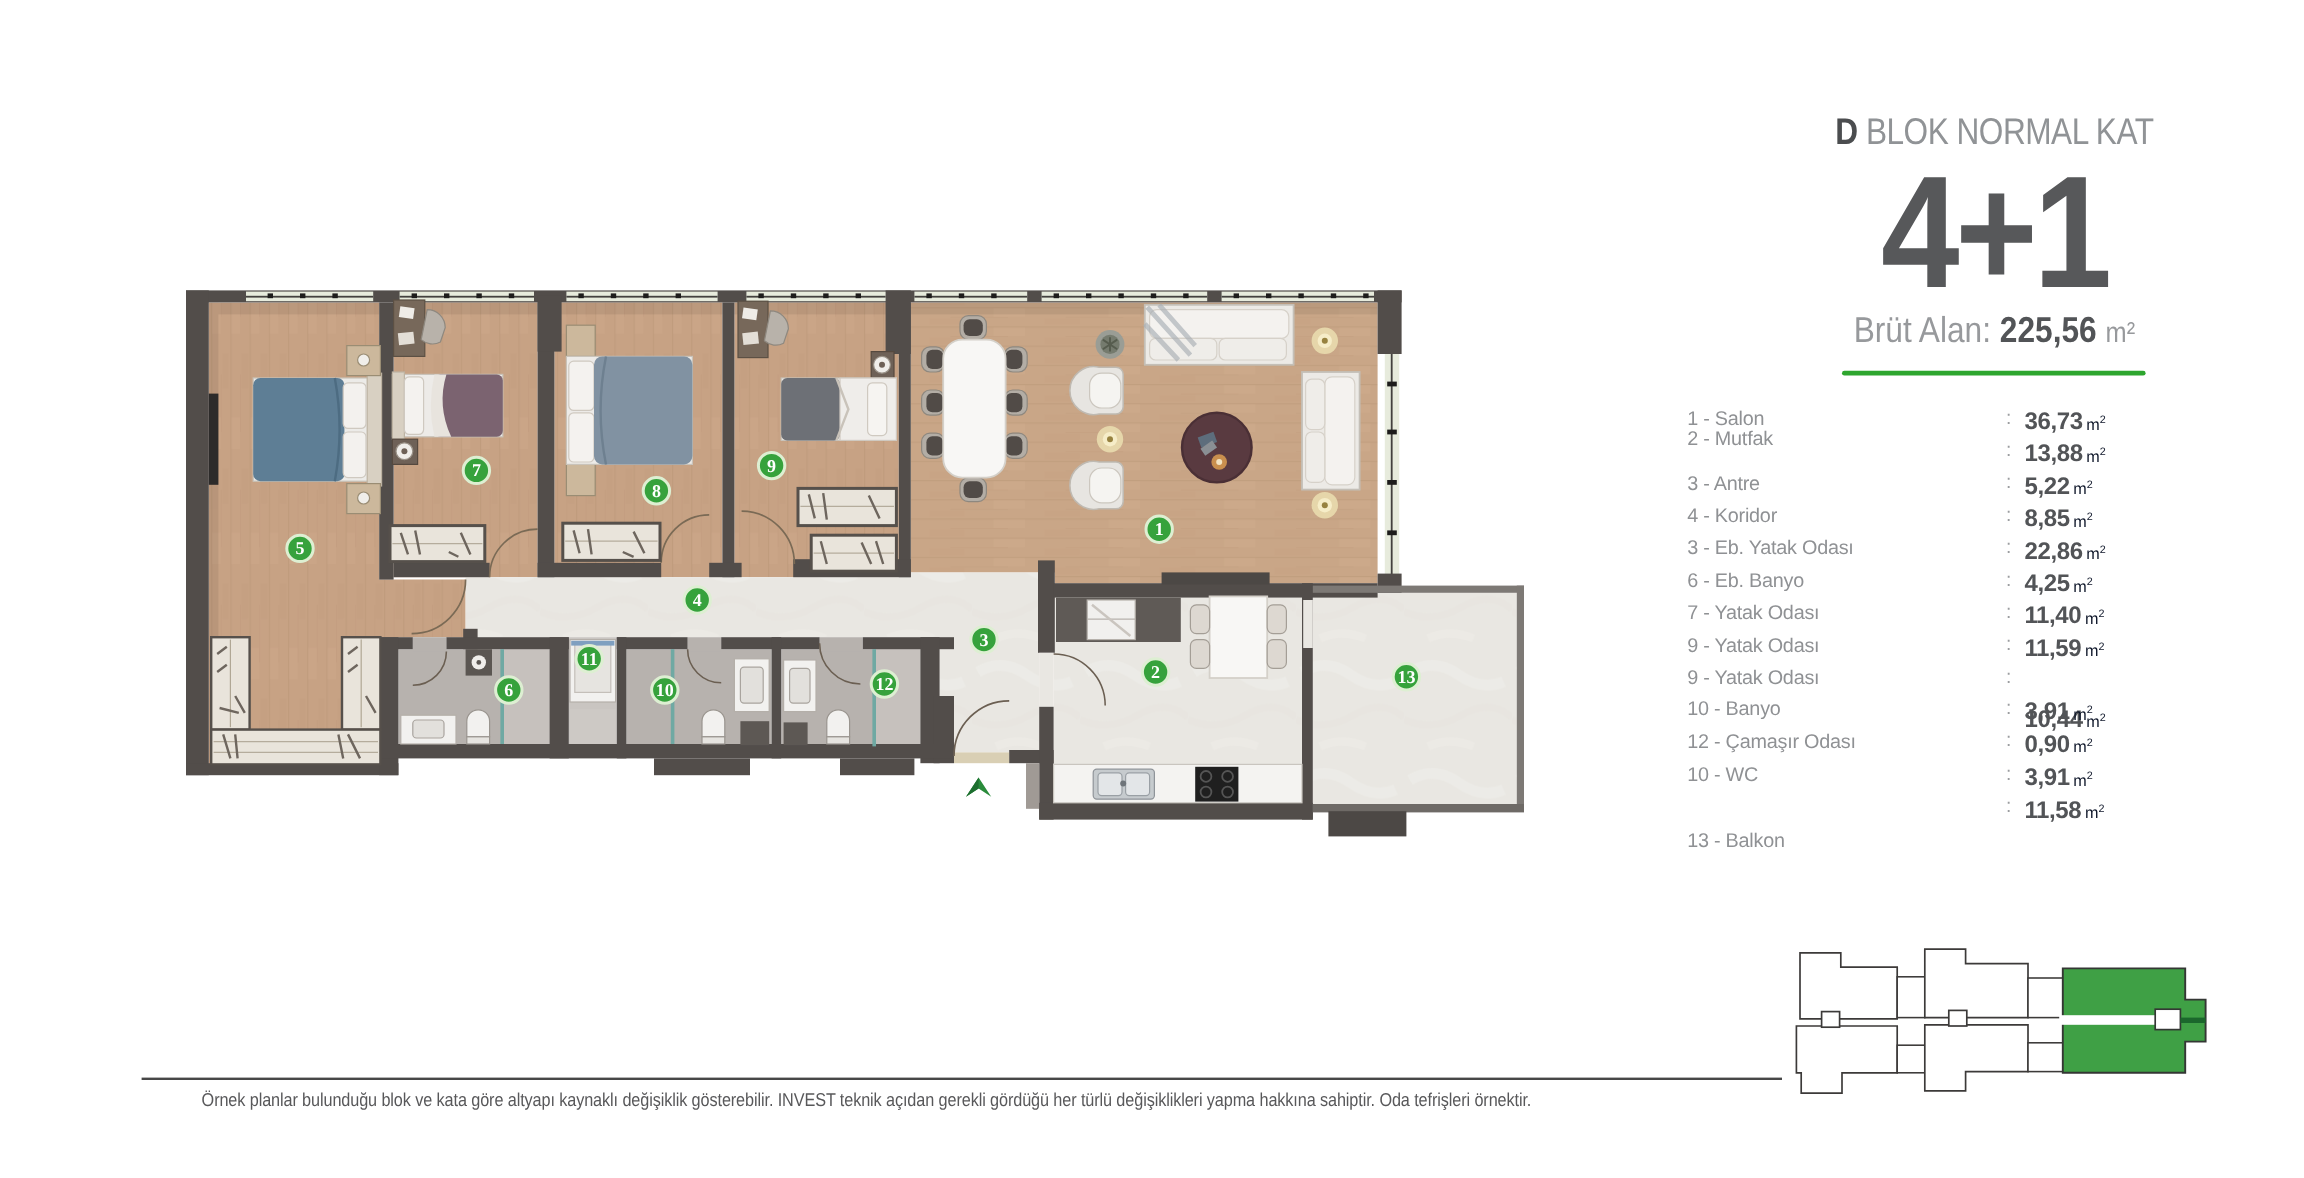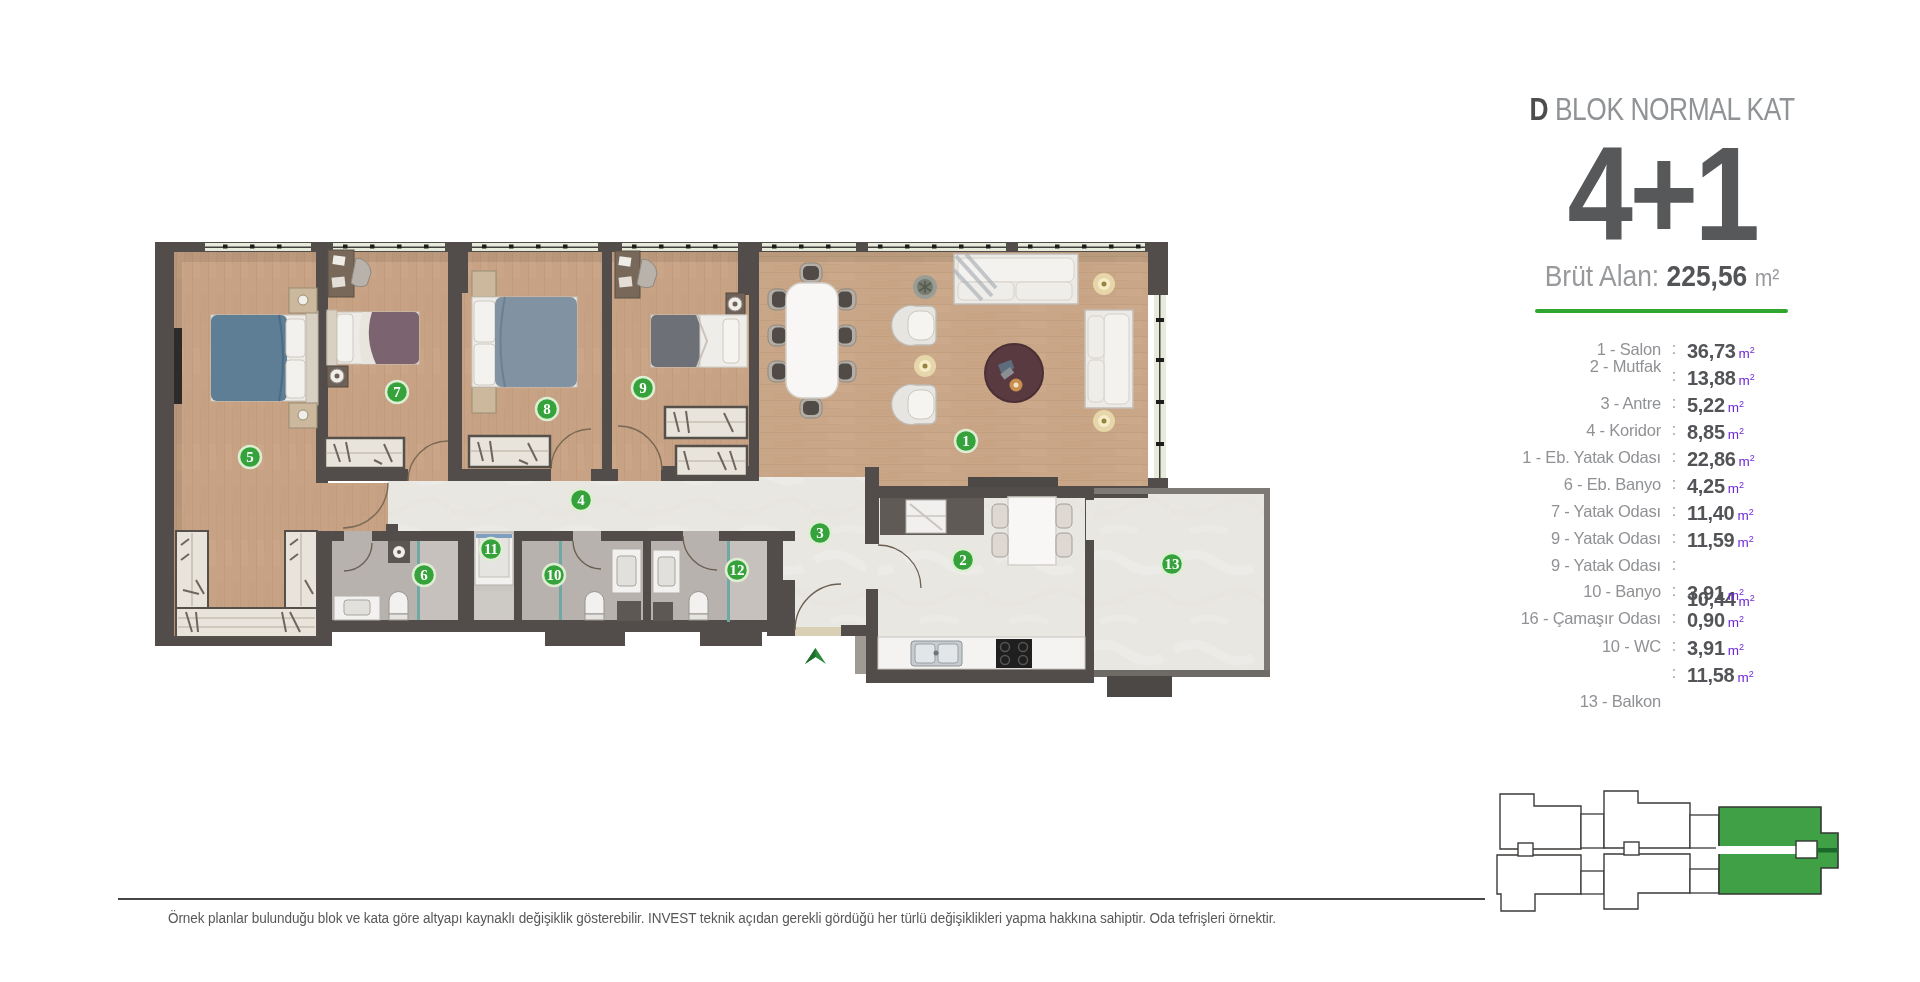--- a/index.html
+++ b/index.html
@@ -8,25 +8,25 @@
 #title{left:1452px;top:92px;width:420px;text-align:center;font-size:31px;color:#909396;
   letter-spacing:-0.5px;white-space:nowrap;transform:scaleX(.85);}
 #title b{color:#4b4d4f;font-weight:bold;}
 #big{left:1452px;top:128px;width:420px;text-align:center;font-size:133px;font-weight:bold;
   color:#57585a;letter-spacing:-4px;white-space:nowrap;transform:scaleX(.885);line-height:1;}
 #brut{left:1452px;top:259px;width:420px;text-align:center;font-size:30px;color:#97999c;
   white-space:nowrap;transform:scaleX(.88);}
 #brut b{color:#525457;}
 #brut .m{font-size:24px;}
 #gline{left:1535px;top:309px;width:253px;height:4px;background:#2ea62f;border-radius:2px;}
-.ln{position:absolute;left:1406px;width:255px;text-align:right;font-size:16.5px;color:#8f9194;
+.ln{position:absolute;left:1406px;width:255px;text-align:left;font-size:16.5px;color:#8f9194;
   line-height:26px;white-space:nowrap;letter-spacing:-0.2px;}
 .lc{position:absolute;left:1667px;width:14px;text-align:center;font-size:16px;color:#9b9da0;line-height:26px;}
 .lv{position:absolute;left:1687px;font-size:20px;font-weight:bold;color:#525457;line-height:26px;white-space:nowrap;letter-spacing:-0.3px;}
-.lv .m2{font-size:13.5px;font-weight:normal;color:#6d28d9;margin-left:3px;letter-spacing:0;}
+.lv .m2{font-size:13.5px;font-weight:normal;color:#0f172a;margin-left:3px;letter-spacing:0;}
 .lv .m2 sup{font-size:9px;}
 #rule{left:118px;top:898px;width:1367px;height:2px;background:#474747;}
 #disc{left:168px;top:909px;font-size:15.5px;color:#58585a;white-space:nowrap;
   letter-spacing:-0.1px;transform-origin:0 0;transform:scaleX(.873);}
 </style></head>
 <body>
 <div id="page">
 <svg class="abs" style="left:0;top:0" width="1920" height="982" viewBox="0 0 1920 982">
 <defs>
 <pattern id="wv" width="16" height="96" patternUnits="userSpaceOnUse">
@@ -593,21 +593,21 @@
     <div class="lv" style="top:363px">13,88<span class="m2">m<sup>2</sup></span></div>
 
 <div class="ln" style="top:390px">3 -  Antre</div>
     <div class="lc" style="top:390px">:</div>
     <div class="lv" style="top:390px">5,22<span class="m2">m<sup>2</sup></span></div>
 
 <div class="ln" style="top:417px">4 -  Koridor</div>
     <div class="lc" style="top:417px">:</div>
     <div class="lv" style="top:417px">8,85<span class="m2">m<sup>2</sup></span></div>
 
-<div class="ln" style="top:444px">1 -  Eb. Yatak Odası</div>
+<div class="ln" style="top:444px">3 -  Eb. Yatak Odası</div>
     <div class="lc" style="top:444px">:</div>
     <div class="lv" style="top:444px">22,86<span class="m2">m<sup>2</sup></span></div>
 
 <div class="ln" style="top:471px">6 -  Eb. Banyo</div>
     <div class="lc" style="top:471px">:</div>
     <div class="lv" style="top:471px">4,25<span class="m2">m<sup>2</sup></span></div>
 
 <div class="ln" style="top:498px">7 -  Yatak Odası</div>
     <div class="lc" style="top:498px">:</div>
     <div class="lv" style="top:498px">11,40<span class="m2">m<sup>2</sup></span></div>
@@ -617,21 +617,21 @@
     <div class="lv" style="top:525px">11,59<span class="m2">m<sup>2</sup></span></div>
 
 <div class="ln" style="top:552px">9 -  Yatak Odası</div>
     <div class="lc" style="top:552px">:</div>
     <div class="lv" style="top:584px">10,44<span class="m2">m<sup>2</sup></span></div>
 
 <div class="ln" style="top:578px">10 -  Banyo</div>
     <div class="lc" style="top:578px">:</div>
     <div class="lv" style="top:578px">3,91<span class="m2">m<sup>2</sup></span></div>
 
-<div class="ln" style="top:605px">16 -  Çamaşır Odası</div>
+<div class="ln" style="top:605px">12 -  Çamaşır Odası</div>
     <div class="lc" style="top:605px">:</div>
     <div class="lv" style="top:605px">0,90<span class="m2">m<sup>2</sup></span></div>
 
 <div class="ln" style="top:633px">10 -  WC</div>
     <div class="lc" style="top:633px">:</div>
     <div class="lv" style="top:633px">3,91<span class="m2">m<sup>2</sup></span></div>
 
 <div class="ln" style="top:688px">13 -  Balkon</div>
     <div class="lc" style="top:660px">:</div>
     <div class="lv" style="top:660px">11,58<span class="m2">m<sup>2</sup></span></div>

